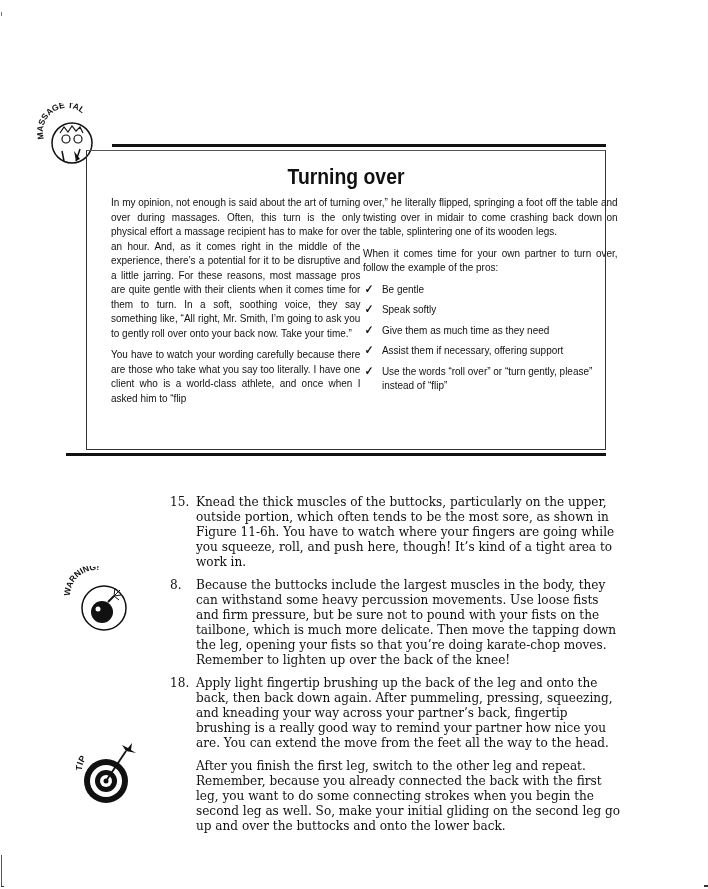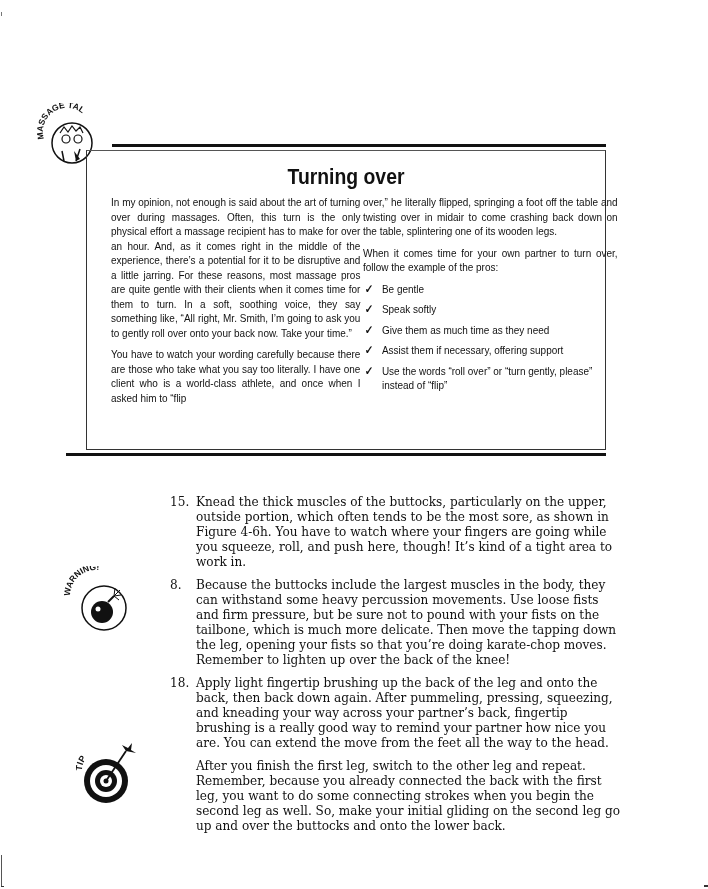--- a/index.html
+++ b/index.html
@@ -107,21 +107,21 @@
     <circle cx="30" cy="44" r="11" fill="#111"></circle>
     <circle cx="30" cy="44" r="6" fill="#fff"></circle>
     <circle cx="30" cy="44" r="2.5" fill="#111"></circle>
     <path d="M30,44 L50,14" stroke="#111" stroke-width="1.8"></path>
     <path d="M50,14 L46,8 L52,11 L56,6 L55,13 L60,16 Z" fill="#111"></path>
   </svg>
 
   <div class="body-list">
     <div class="body-item">
       <span class="num">15.</span>
-      <span>Knead the thick muscles of the buttocks, particularly on the upper, outside portion, which often tends to be the most sore, as shown in Figure 4-6h. You have to watch where your fingers are going while you squeeze, roll, and push here, though! It’s kind of a tight area to work in.</span>
+      <span>Knead the thick muscles of the buttocks, particularly on the upper, outside portion, which often tends to be the most sore, as shown in Figure 11-6h. You have to watch where your fingers are going while you squeeze, roll, and push here, though! It’s kind of a tight area to work in.</span>
     </div>
     <div class="body-item">
       <span class="num">8.</span>
       <span>Because the buttocks include the largest muscles in the body, they can withstand some heavy percussion movements. Use loose fists and firm pressure, but be sure not to pound with your fists on the tailbone, which is much more delicate. Then move the tapping down the leg, opening your fists so that you’re doing karate-chop moves. Remember to lighten up over the back of the knee!</span>
     </div>
     <div class="body-item">
       <span class="num">18.</span>
       <span>Apply light fingertip brushing up the back of the leg and onto the back, then back down again. After pummeling, pressing, squeezing, and kneading your way across your partner’s back, fingertip brushing is a really good way to remind your partner how nice you are. You can extend the move from the feet all the way to the head.</span>
     </div>
     <div class="body-para">After you finish the first leg, switch to the other leg and repeat. Remember, because you already connected the back with the first leg, you want to do some connecting strokes when you begin the second leg as well. So, make your initial gliding on the second leg go up and over the buttocks and onto the lower back.</div>

